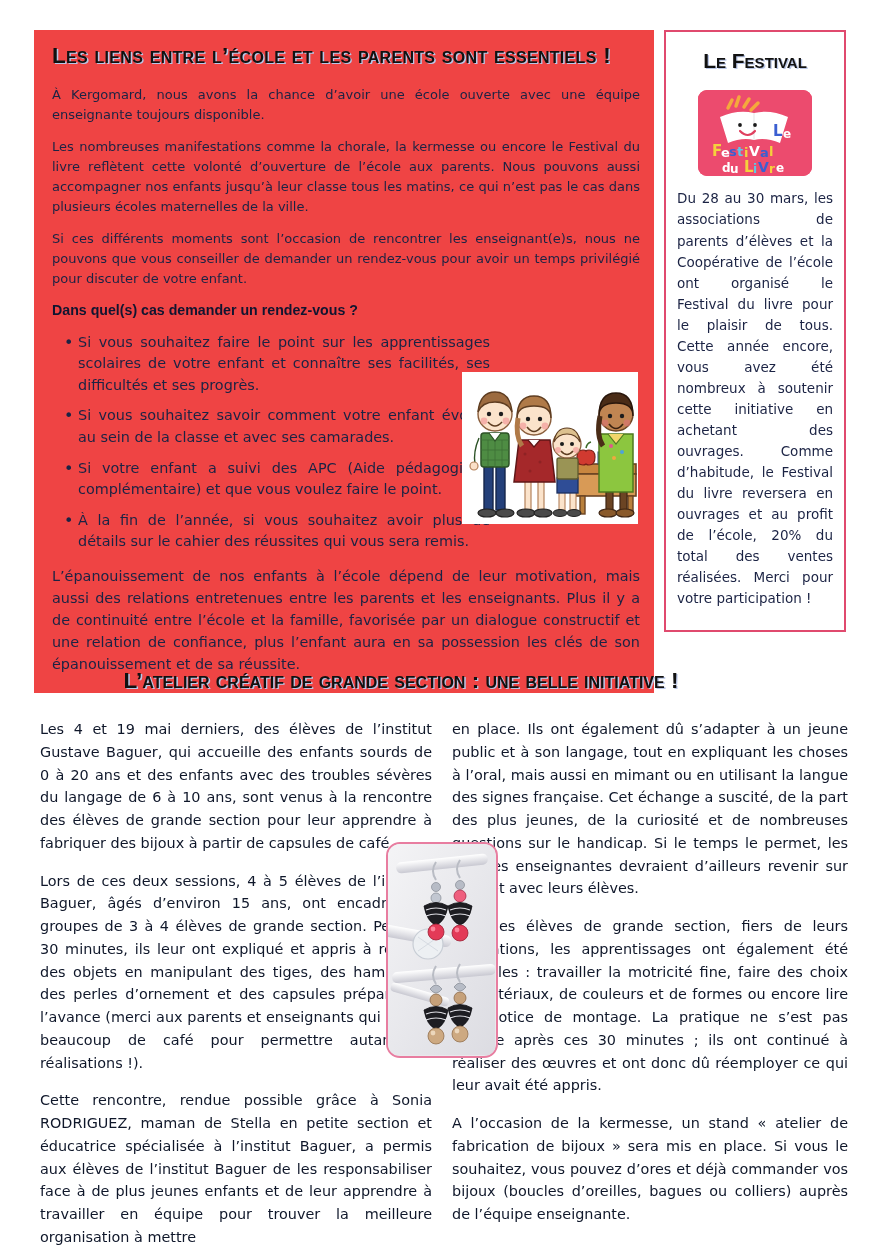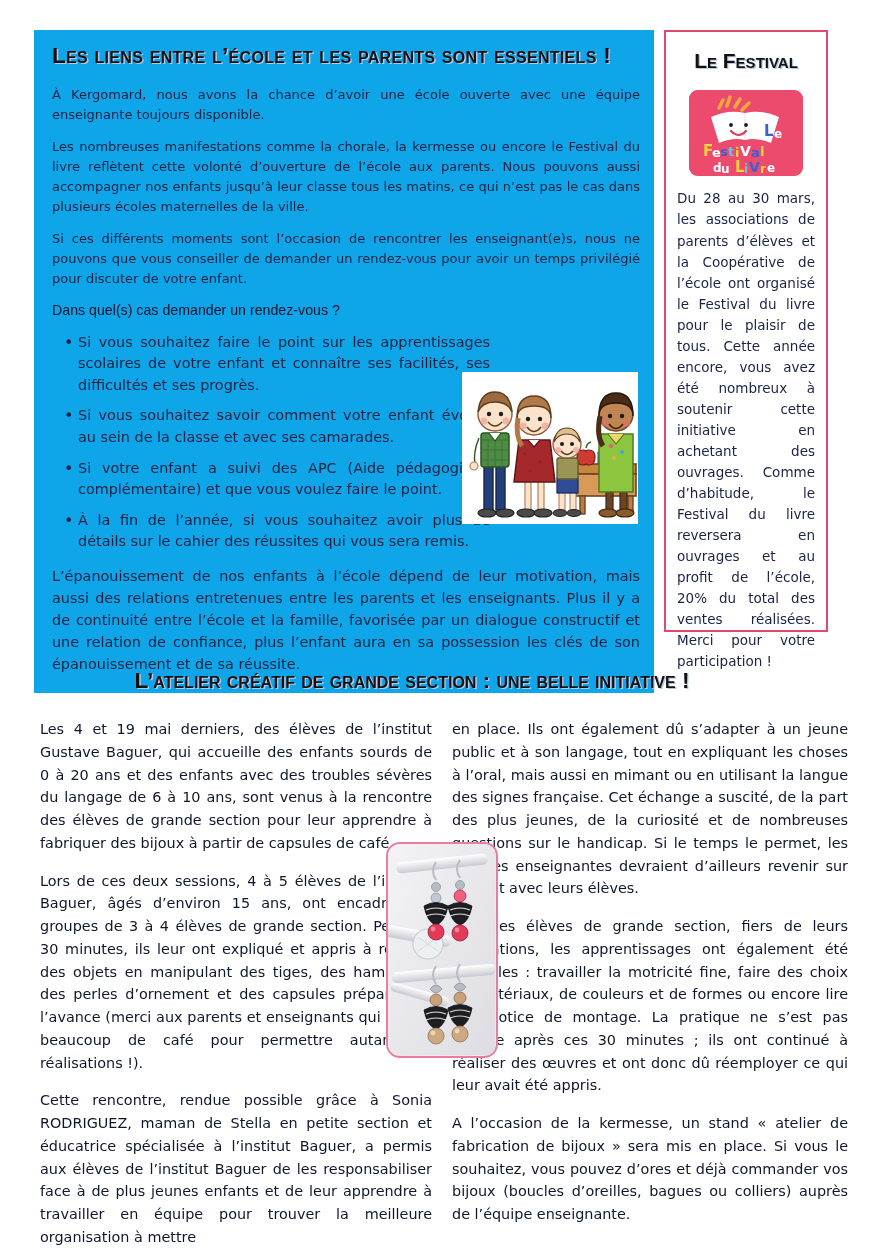--- a/index.html
+++ b/index.html
@@ -15,21 +15,21 @@
     color: #1a1f3c;
     overflow: hidden;
   }
 
   
   #article-one {
     position: absolute;
     left: 34px;
     top: 30px;
     width: 620px;
-    background: #0ea5e9;
+    background: #ef4444;
     padding: 14px 14px 18px 14px;
     box-sizing: border-box;
   }
 
   .headline {
     font-family: "Liberation Sans", sans-serif;
     font-weight: bold;
     font-variant: small-caps;
     font-size: 22.5px;
     letter-spacing: 0.3px;
@@ -43,21 +43,21 @@
     font-size: 13px;
     line-height: 1.52;
     text-align: justify;
     margin: 0 0 13px 4px;
     color: #1b2344;
     hyphens: none;
   }
 
   .subhead {
     font-family: "Liberation Sans", sans-serif;
-    font-weight: normal;
+    font-weight: bold;
     font-size: 14.2px;
     color: #101530;
     margin: 0 0 14px 4px;
   }
 
   ul.case-list {
     margin: 0 0 6px 0;
     padding: 0 0 0 18px;
     list-style: none;
   }
@@ -97,21 +97,21 @@
     height: 152px;
     background: #ffffff;
     overflow: hidden;
   }
 
   
   #festival-box {
     position: absolute;
     left: 664px;
     top: 30px;
-    width: 164px;
+    width: 182px;
     height: 602px;
     border: 2.5px solid #e04a6e;
     background: #ffffff;
     box-sizing: border-box;
     padding: 12px 11px 10px 11px;
   }
   .side-title {
     font-family: "Liberation Sans", sans-serif;
     font-weight: bold;
     font-variant: small-caps;
@@ -135,21 +135,21 @@
     font-size: 13.5px;
     line-height: 1.56;
     text-align: justify;
     color: #1b2344;
     margin: 0;
   }
 
   
   #article-two-title {
     position: absolute;
-    left: 11px;
+    left: 0;
     top: 668px;
     width: 802px;
     text-align: center;
     font-family: "Liberation Sans", sans-serif;
     font-weight: bold;
     font-variant: small-caps;
     font-size: 22.5px;
     color: #111111;
     text-shadow: 1.4px 1.4px 0 #b9c6e6;
   }

